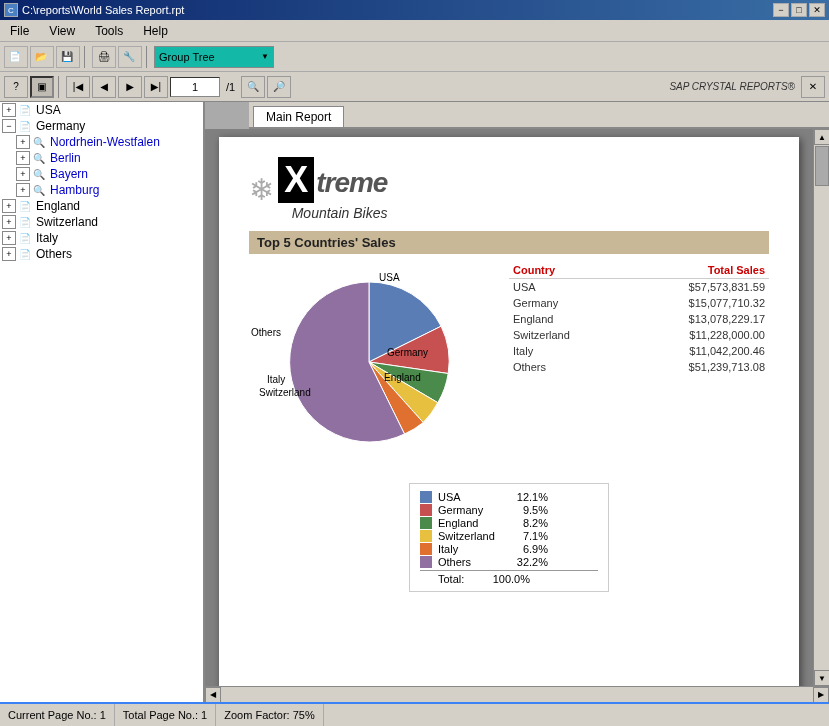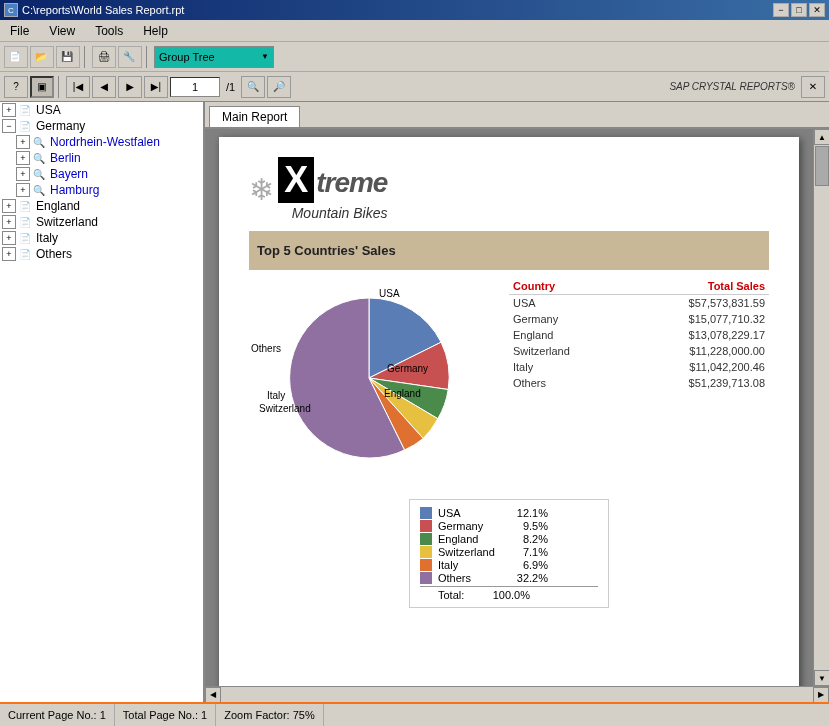--- a/index.html
+++ b/index.html
@@ -135,20 +135,21 @@
       flex-direction: column;
     }
 
     
     .tab-bar {
       background: #d4d0c8;
       display: flex;
       align-items: flex-end;
       padding: 4px 4px 0 4px;
       border-bottom: 2px solid #888;
+      margin-left: 44px;
     }
     .tab {
       background: #d4d0c8;
       border: 1px solid #888;
       border-bottom: none;
       padding: 3px 12px;
       font-size: 12px;
       cursor: pointer;
       margin-right: 2px;
     }
@@ -223,21 +224,21 @@
     }
     .logo-snowflake {
       color: #aaa;
       font-size: 30px;
       margin-right: 4px;
     }
 
     
     .section-header {
       background: #c8b898;
-      padding: 12px 8px;
+      padding: 4px 8px;
       font-size: 13px;
       font-weight: bold;
       color: #222;
       margin: 10px 0 8px 0;
     }
 
     
     .chart-area {
       display: flex;
       gap: 10px;
@@ -293,21 +294,21 @@
       border-top: 1px solid #999;
       padding-top: 2px;
     }
     .legend-total-label { width: 70px; padding-left: 18px; }
     .legend-total-val { width: 40px; text-align: right; }
 
     
     .status-bar {
       height: 24px;
       background: #d4d0c8;
-      border-top: 2px solid #f97316;
+      border-top: 2px solid #3b82f6;
       display: flex;
       align-items: center;
       font-size: 11px;
     }
     .status-segment {
       padding: 0 8px;
       border-right: 1px solid #aaa;
       height: 100%;
       display: flex;
       align-items: center;

